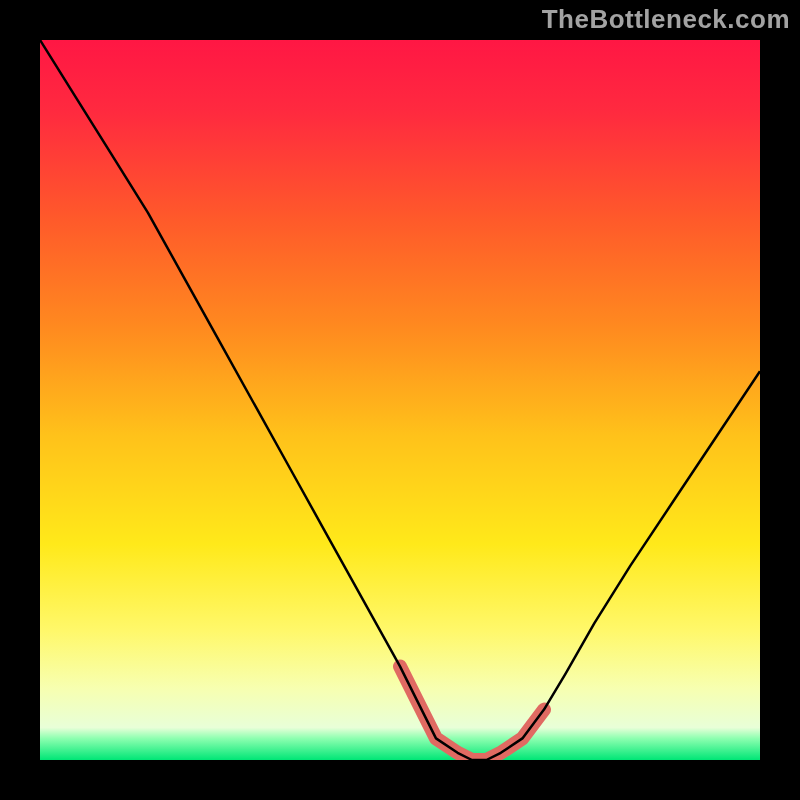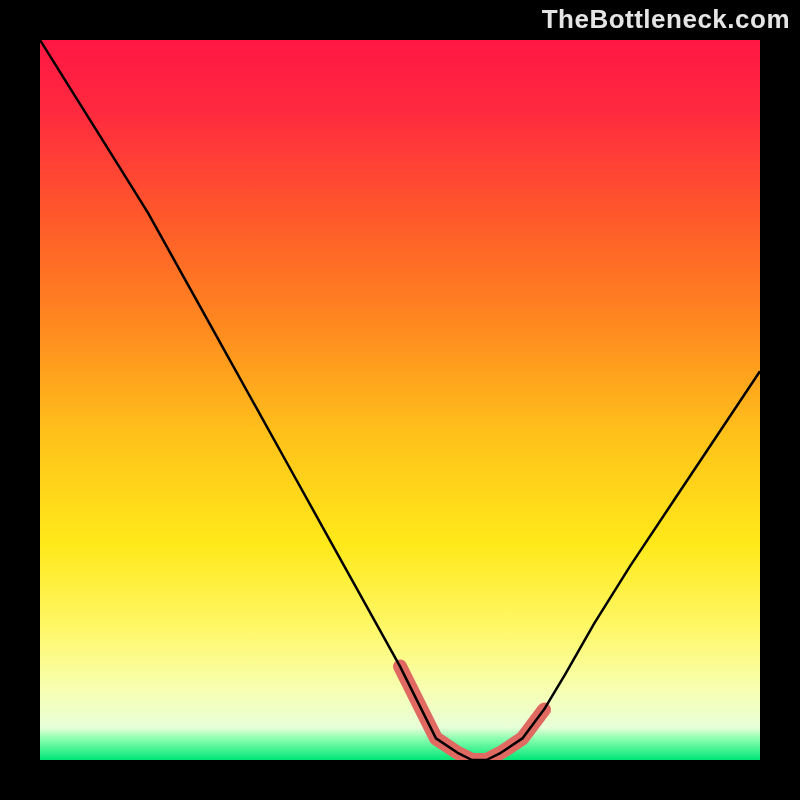--- a/index.html
+++ b/index.html
@@ -14,21 +14,21 @@
   .frame {
     position: relative;
     width: 800px;
     height: 800px;
     background: #000;
   }
   .watermark {
     position: absolute;
     top: 4px;
     right: 10px;
-    color: #e5e5e5;
+    color: #a3a3a3;
     font-size: 26px;
     font-weight: bold;
     letter-spacing: 0.5px;
     z-index: 10;
   }
   .plot {
     position: absolute;
     left: 40px;
     top: 40px;
     width: 720px;

